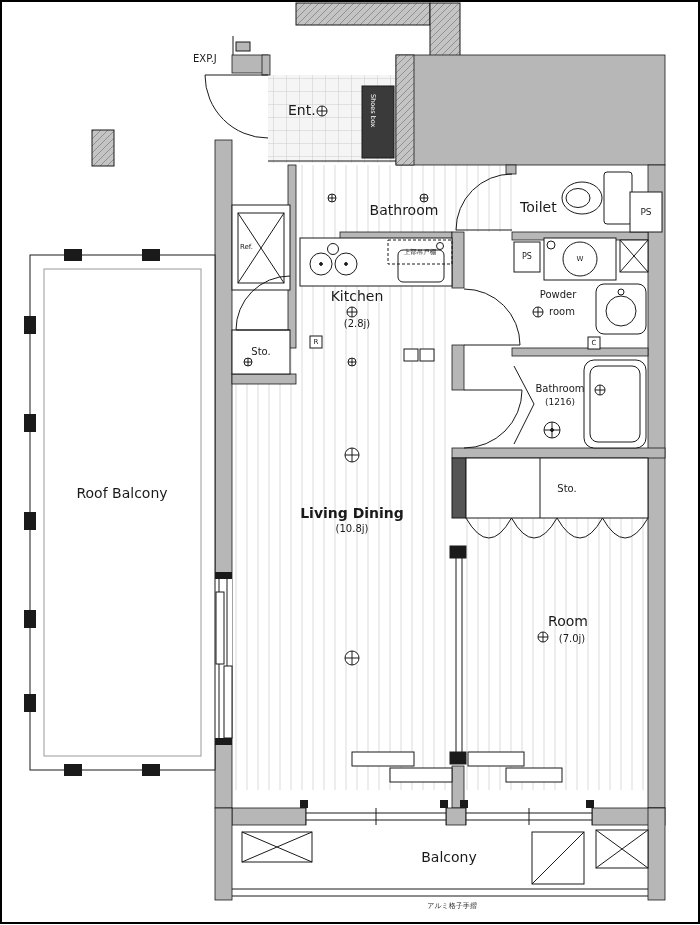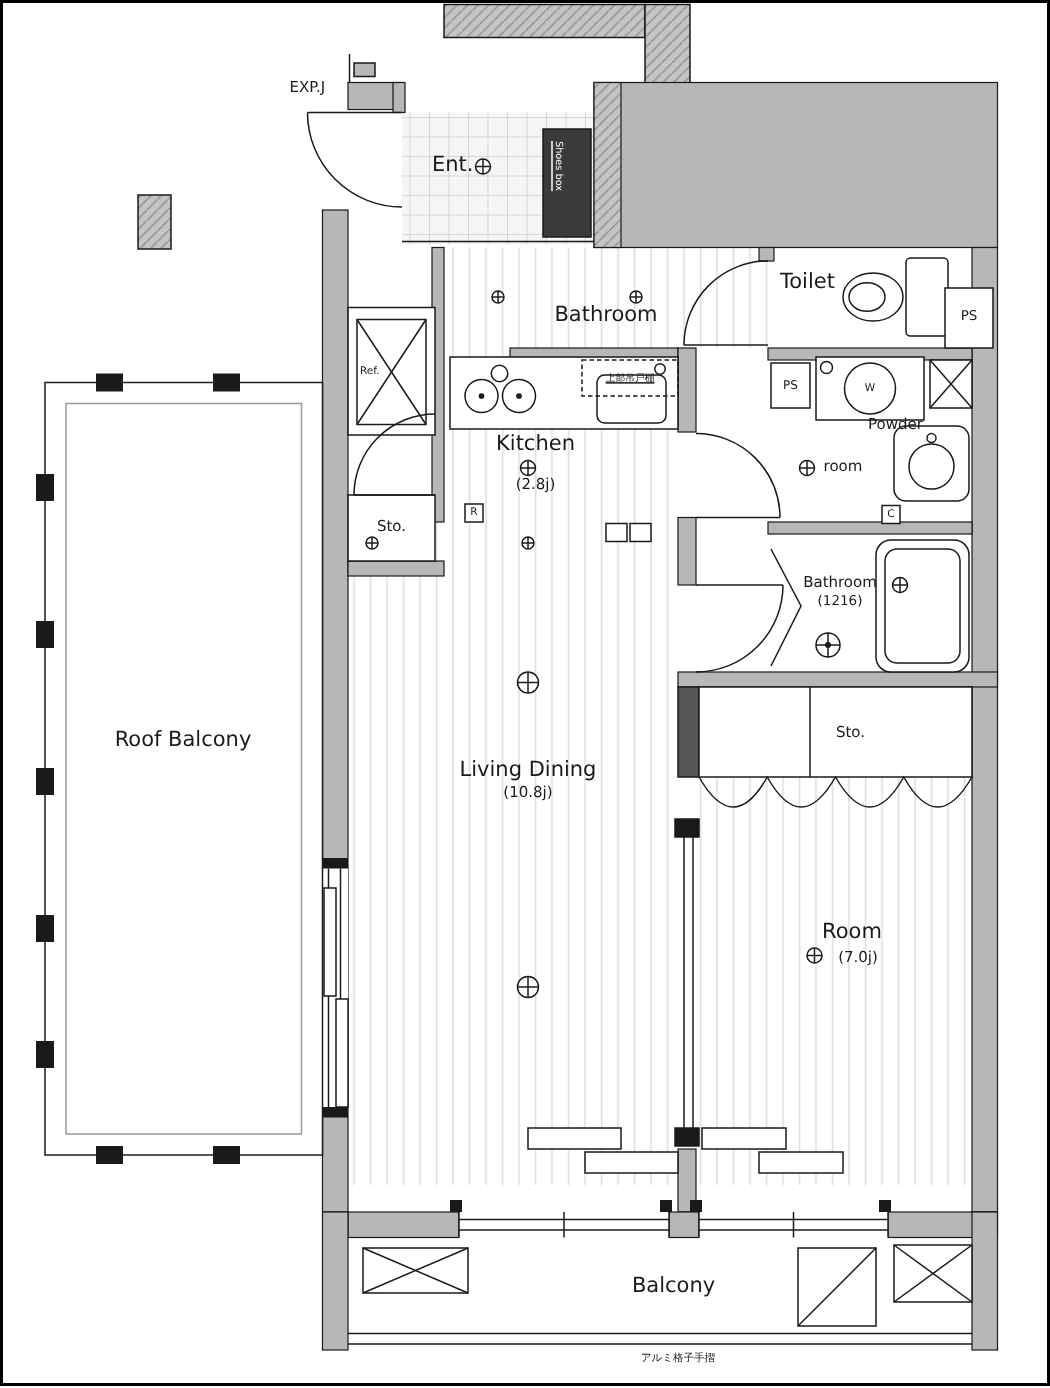--- a/index.html
+++ b/index.html
@@ -6,21 +6,21 @@
   .plan{position:relative;width:700px;height:925px;background:#fff;overflow:hidden;
         font-family:"DejaVu Sans","Liberation Sans",sans-serif;color:#1a1a1a;}
   .plan svg{position:absolute;left:0;top:0;}
   .lbl{position:absolute;line-height:1;white-space:nowrap;color:#1a1a1a;z-index:5;}
   .c{transform:translate(-50%,-50%);}
   .s11{font-size:14px;}
   .s10{font-size:10px;}
   .s9{font-size:9px;}
   .s8{font-size:8px;}
   .s7{font-size:7px;}
-  .s65{font-size:6.5px;text-decoration:underline;}
+  .s65{font-size:6.5px;}
   .vert{writing-mode:vertical-rl;color:#fff;}
 </style>
 </head>
 <body>
 
 <div class="plan">
 
 <svg width="700" height="925" viewBox="0 0 700 925">
   <defs>
     <pattern id="stripes" width="11" height="11" patternUnits="userSpaceOnUse">
@@ -311,34 +311,34 @@
     </g>
   </g>
 
   <rect x="1" y="1" width="698" height="922" fill="none" stroke="#000000" stroke-width="2"></rect>
 </svg>
 
 <div class="lbl s10" style="left:193px;top:54px;">EXP.J</div>
 <div class="lbl s11" style="left:288px;top:103px;">Ent.</div>
 <div class="lbl s65 vert" style="left:369px;top:94px;">Shoes box</div>
 <div class="lbl s11 c" style="left:404px;top:210px;">Bathroom</div>
-<div class="lbl s11" style="left:520px;top:181px;text-align:right;">Toilet</div>
+<div class="lbl s11" style="left:520px;top:200px;text-align:right;">Toilet</div>
 <div class="lbl s9 c" style="left:646px;top:212px;">PS</div>
 <div class="lbl s8 c" style="left:527px;top:257px;">PS</div>
 <div class="lbl s7 c" style="left:580px;top:259px;">W</div>
-<div class="lbl s10 c" style="left:558px;top:284px;margin-left:39px;">Powder</div>
+<div class="lbl s10 c" style="left:558px;top:295px;">Powder</div>
 <div class="lbl s10 c" style="left:562px;top:312px;">room</div>
 <div class="lbl s10 c" style="left:560px;top:389px;">Bathroom</div>
 <div class="lbl s9 c" style="left:560px;top:402px;">(1216)</div>
 <div class="lbl s11 c" style="left:357px;top:296px;">Kitchen</div>
 <div class="lbl s10 c" style="left:357px;top:324px;">(2.8j)</div>
 <div class="lbl s65 c" style="left:420px;top:252px;">上部吊戸棚</div>
 <div class="lbl s7" style="left:240px;top:208px;margin-top:36px;">Ref.</div>
 <div class="lbl s10 c" style="left:261px;top:352px;">Sto.</div>
-<div class="lbl s11 c" style="left:352px;top:513px;">Living Dining</div>
+<div class="lbl s11 c" style="left:352px;top:513px;font-weight:bold;">Living Dining</div>
 <div class="lbl s10 c" style="left:352px;top:529px;">(10.8j)</div>
 <div class="lbl s10 c" style="left:567px;top:489px;">Sto.</div>
 <div class="lbl s11 c" style="left:568px;top:621px;">Room</div>
 <div class="lbl s10 c" style="left:572px;top:639px;">(7.0j)</div>
 <div class="lbl s11 c" style="left:122px;top:493px;">Roof Balcony</div>
 <div class="lbl s11 c" style="left:449px;top:857px;">Balcony</div>
 <div class="lbl s7 c" style="left:452px;top:906px;">アルミ格子手摺</div>
 <div class="lbl s7 c" style="left:316px;top:342px;">R</div>
 <div class="lbl s7 c" style="left:594px;top:343px;">C</div>
 

